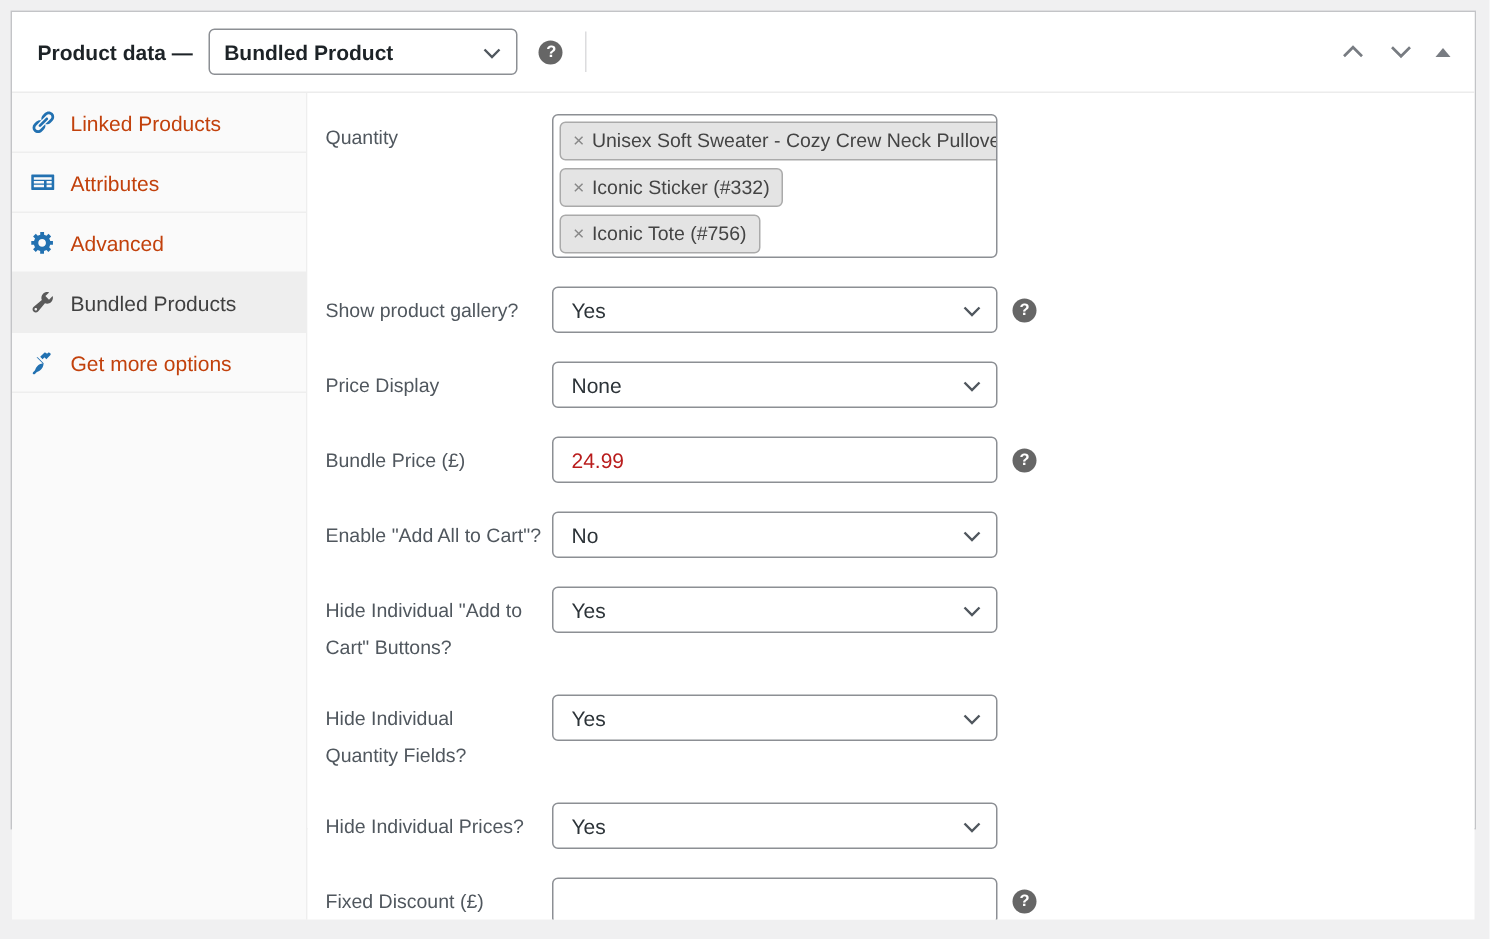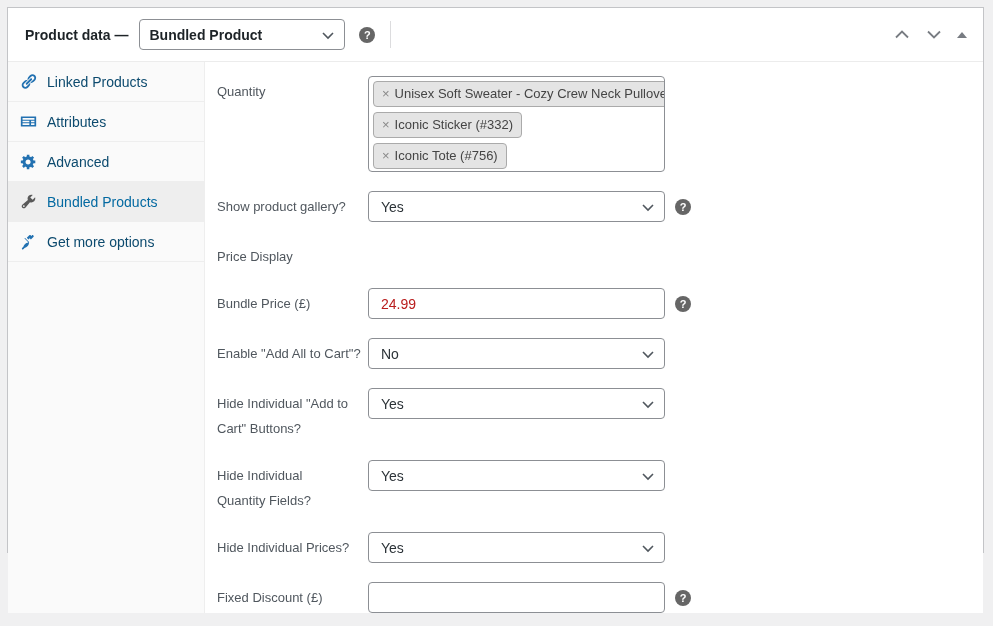--- a/index.html
+++ b/index.html
@@ -78,23 +78,23 @@
   .tab{
     height:40px;
     display:flex;align-items:center;
     padding:0 8px 0 12px;
     border-bottom:1px solid #eee;
     cursor:pointer;
     box-sizing:border-box;
   }
   .tab-icon{width:17px;height:17px;margin-right:10px;display:inline-flex;color:#2271b1;}
   .tab-icon svg{width:17px;height:17px;fill:currentColor;}
-  .tab-label{font-size:14px;color:#0c4a6e;text-decoration:none;}
+  .tab-label{font-size:14px;color:#c2410c;text-decoration:none;}
   .tab.active{background:#eee;}
-  .tab.active .tab-label{color:#0369a1;}
+  .tab.active .tab-label{color:#404040;}
   .tab.active .tab-icon{color:#595959;}
   
   .panel{
     flex:1;background:#fff;
     padding:14px 20px 10px 12px;
     box-sizing:border-box;overflow:hidden;
   }
   .form-row{
     display:flex;align-items:flex-start;
     margin-bottom:19px;
@@ -238,20 +238,29 @@
         <svg class="sel-chevron" width="14" height="12" viewBox="0 0 14 12">
                   <path d="M2 4l5 5 5-5" fill="none" stroke="#50575e" stroke-width="1.6"></path>
                 </svg>
       </span>
       
     </div>
     <span class="help-tip">?</span>
   </div>
           <div class="form-row">
     <span class="row-label">Price Display</span>
+    <div class="row-field">
+      <span class="select-wrap">
+        <select class="field-select"><option>None</option></select>
+        <svg class="sel-chevron" width="14" height="12" viewBox="0 0 14 12">
+                  <path d="M2 4l5 5 5-5" fill="none" stroke="#50575e" stroke-width="1.6"></path>
+                </svg>
+      </span>
+      
+    </div>
 
   </div>
           <div class="form-row">
     <span class="row-label">Bundle Price (£)</span>
     <div class="row-field">
       
       <input class="text-input" type="text" value="24.99" style="">
     </div>
     <span class="help-tip">?</span>
   </div>

